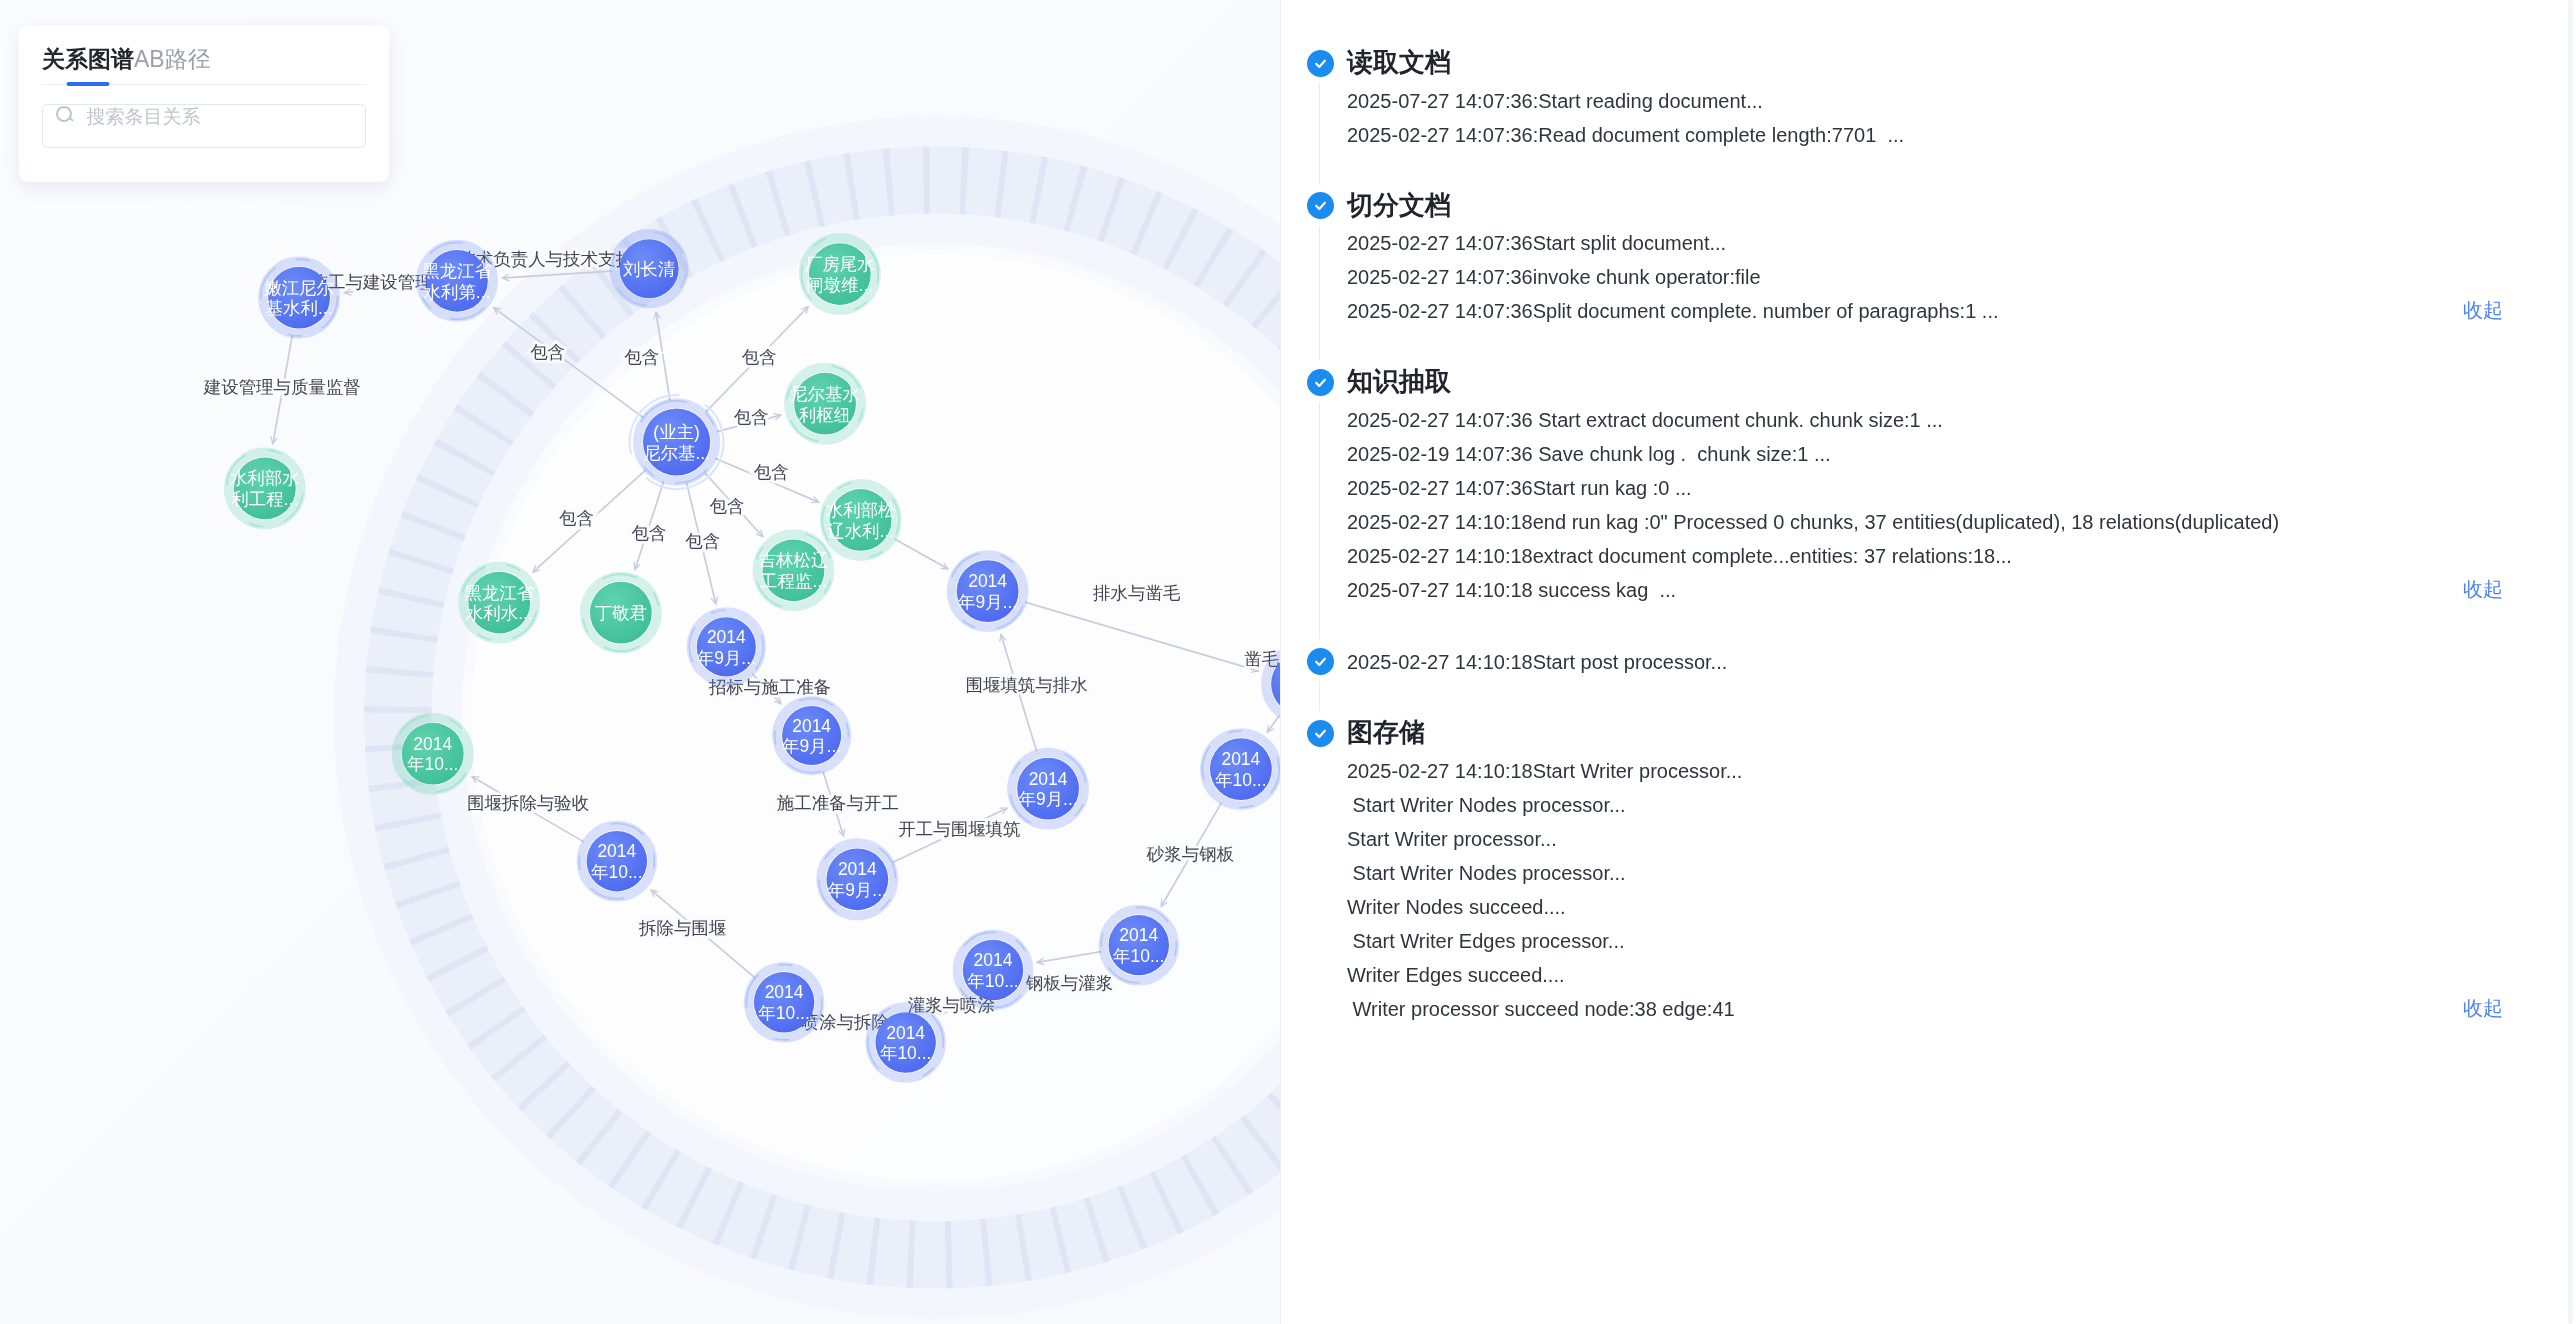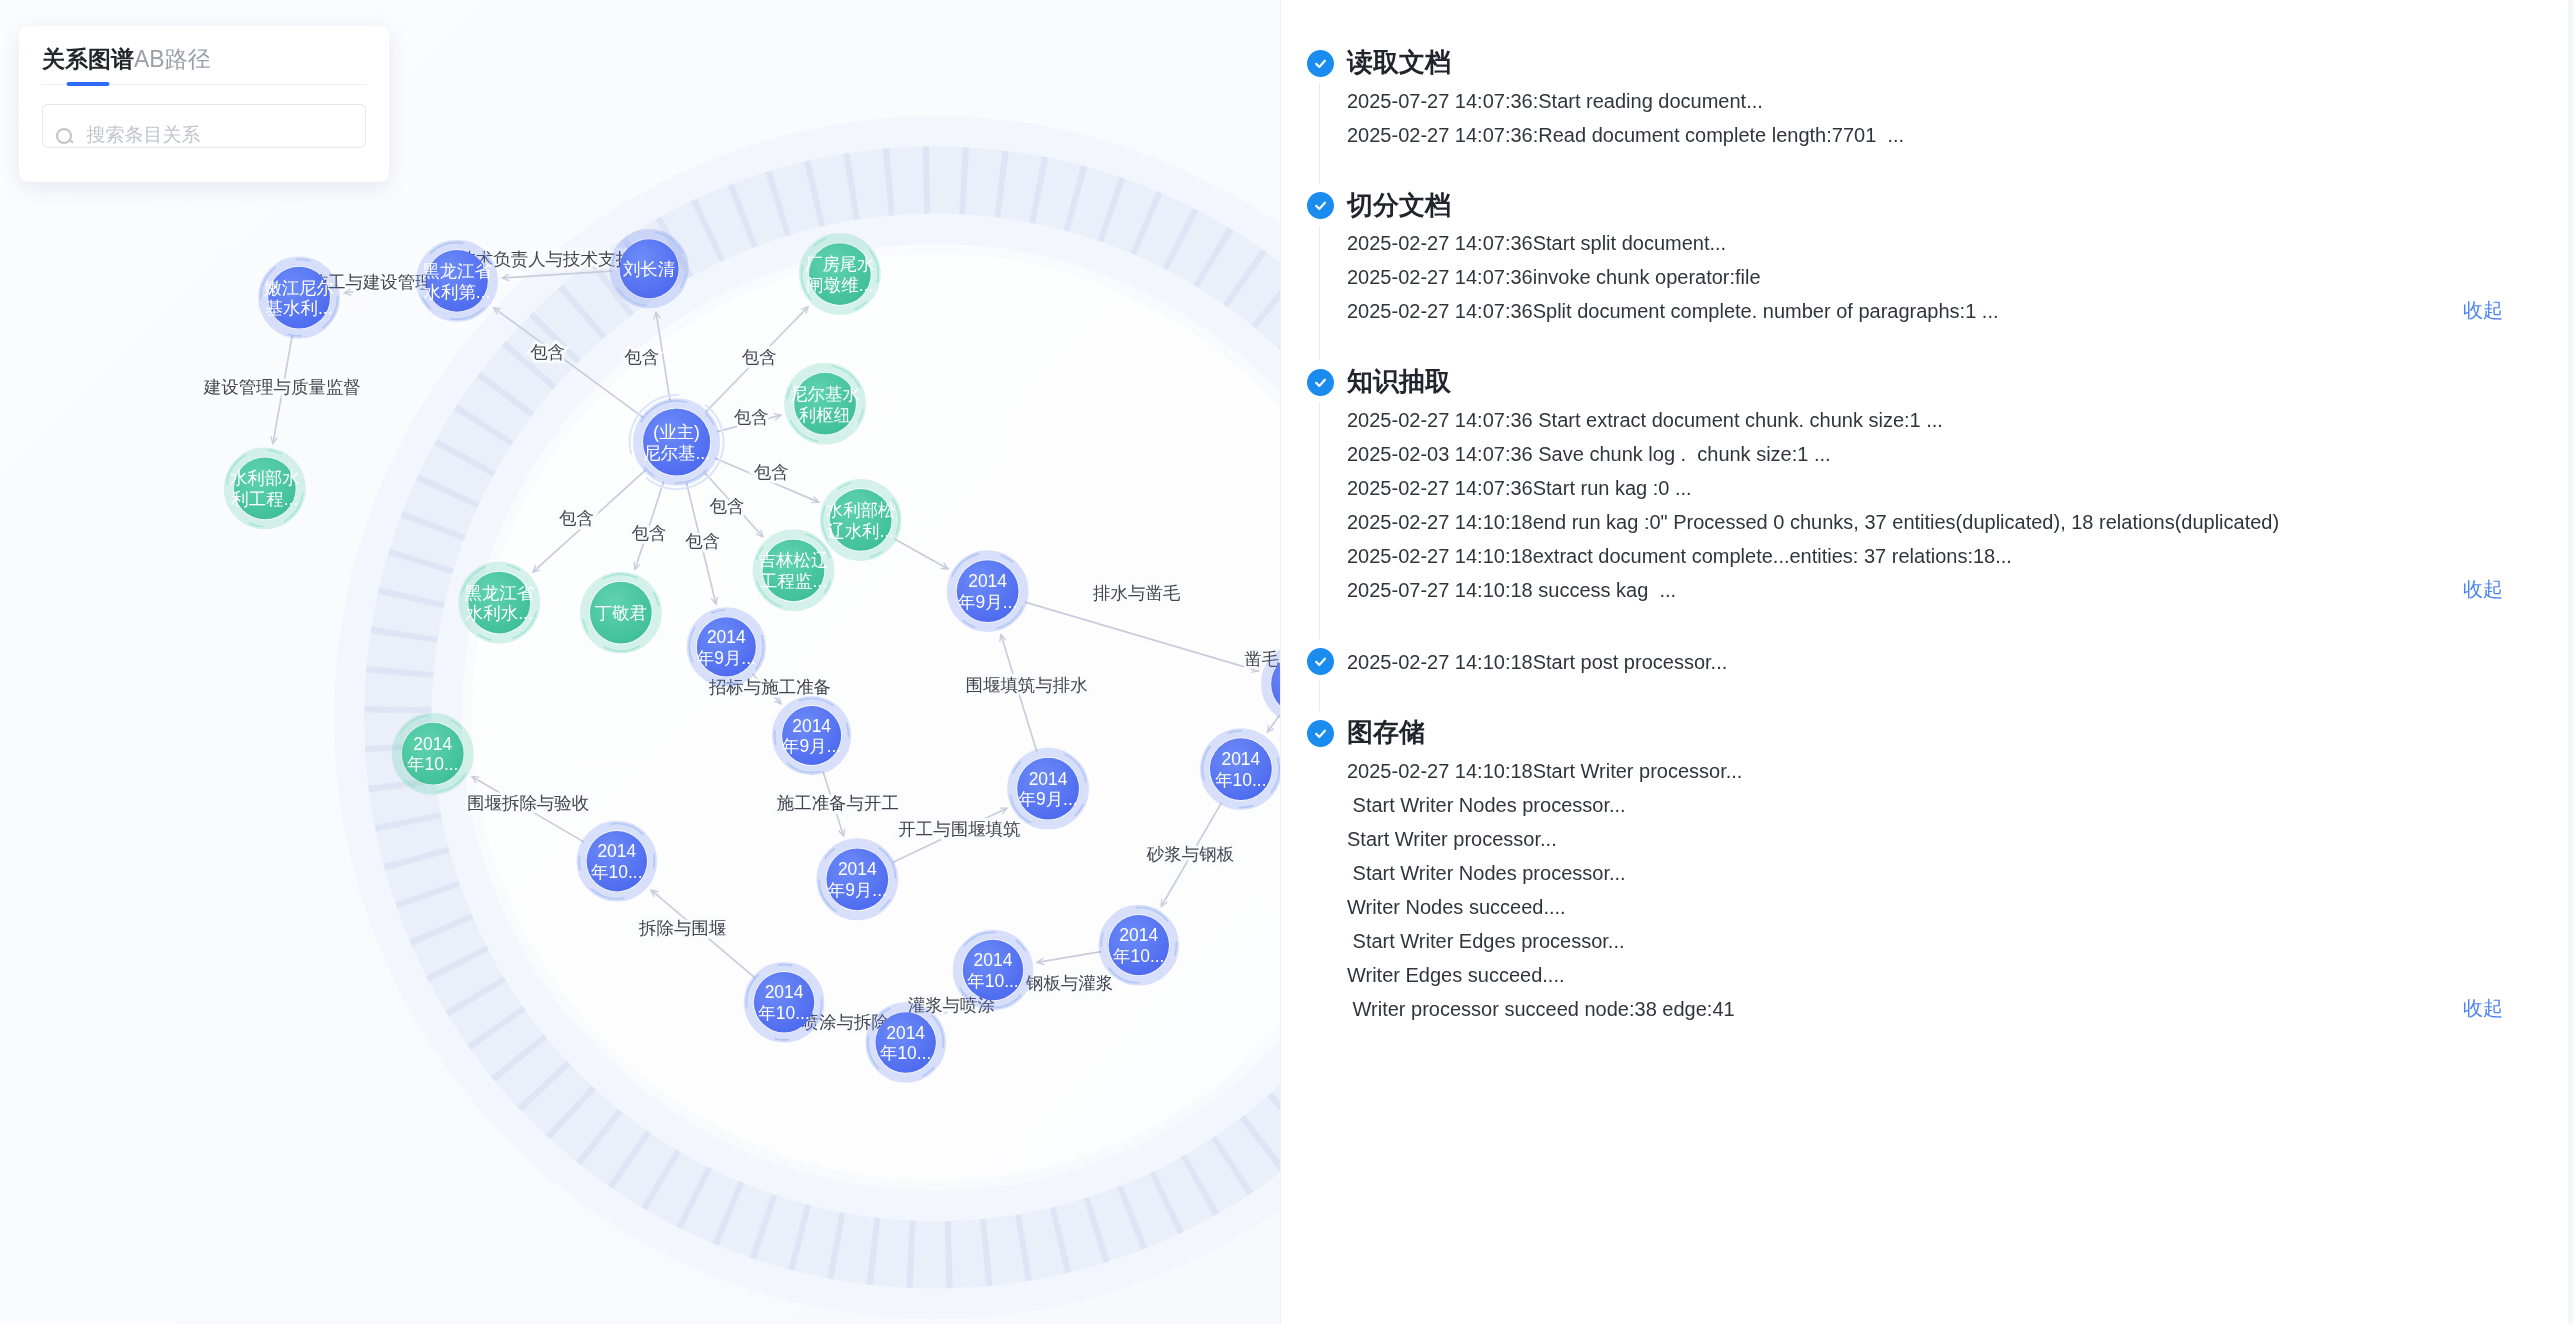--- a/index.html
+++ b/index.html
@@ -16,21 +16,21 @@
       background:#fff;border-radius:9.4px;box-shadow:0 5.4px 20px rgba(40,70,140,.10);
       box-sizing:border-box;padding:20px 23px 0 23px;z-index:5;}
   .tabs{display:flex;align-items:flex-end;position:relative;height:38px;
       border-bottom:1.3px solid #f0f1f4;}
   .tab{font-size:23px;line-height:27px;color:#9aa0a8;cursor:pointer;position:relative;
       padding-bottom:10.8px;}
   .tab.active{color:#24262b;font-weight:700;}
   .tab.active .underline{position:absolute;left:50%;transform:translateX(-50%);
       bottom:-2.7px;width:43px;height:4.7px;border-radius:2.7px;background:#2E6BF6;}
   .search-box{margin-top:19px;height:42px;border:1.3px solid #e3e6ec;border-radius:5.4px;
-      display:flex;align-items:flex-end;padding:0 12px;color:#c0c4cc;}
+      display:flex;align-items:flex-start;padding:0 12px;color:#c0c4cc;}
   .search-box .mag{width:20px;height:20px;margin-right:9.4px;position:relative;flex:0 0 auto;}
   .search-box .mag::before{content:"";position:absolute;left:1.3px;top:1.3px;width:12px;height:12px;
       border:2px solid #c0c4cc;border-radius:50%;}
   .search-box input{border:none;outline:none;background:transparent;font-size:19px;
       color:#333;width:100%;font-family:inherit;}
   .search-box input::placeholder{color:#c0c4cc;}
   .search-box .mag::after{content:"";position:absolute;left:13.4px;top:13.4px;width:6px;height:2px;
       background:#c0c4cc;transform:rotate(45deg);border-radius:1.3px;}
 
   
@@ -312,21 +312,21 @@
         <span class="collapse">收起</span>
       </div>
       <div class="step">
         <span class="step-icon">
        <svg viewBox="0 0 24 24">
             <path d="M5 12.5 L10 17.5 L19 7.5" fill="none" stroke="#fff" stroke-width="3.4" stroke-linecap="round" stroke-linejoin="round"></path>
           </svg>
      </span>
      <div class="step-title">知识抽取</div>
         <div class="log-line">2025-02-27 14:07:36 Start extract document chunk. chunk size:1 ...</div>
-        <div class="log-line">2025-02-03 14:07:36 Save chunk log .  chunk size:1 ...</div>
+        <div class="log-line">2025-02-19 14:07:36 Save chunk log .  chunk size:1 ...</div>
         <div class="log-line">2025-02-27 14:07:36Start run kag :0 ...</div>
         <div class="log-line">2025-02-27 14:10:18end run kag :0" Processed 0 chunks, 37 entities(duplicated), 18 relations(duplicated)</div>
         <div class="log-line">2025-02-27 14:10:18extract document complete...entities: 37 relations:18...</div>
         <div class="log-line">2025-07-27 14:10:18 success kag  ...</div>
         <span class="collapse">收起</span>
       </div>
       <div class="step">
         <span class="step-icon">
        <svg viewBox="0 0 24 24">
             <path d="M5 12.5 L10 17.5 L19 7.5" fill="none" stroke="#fff" stroke-width="3.4" stroke-linecap="round" stroke-linejoin="round"></path>

